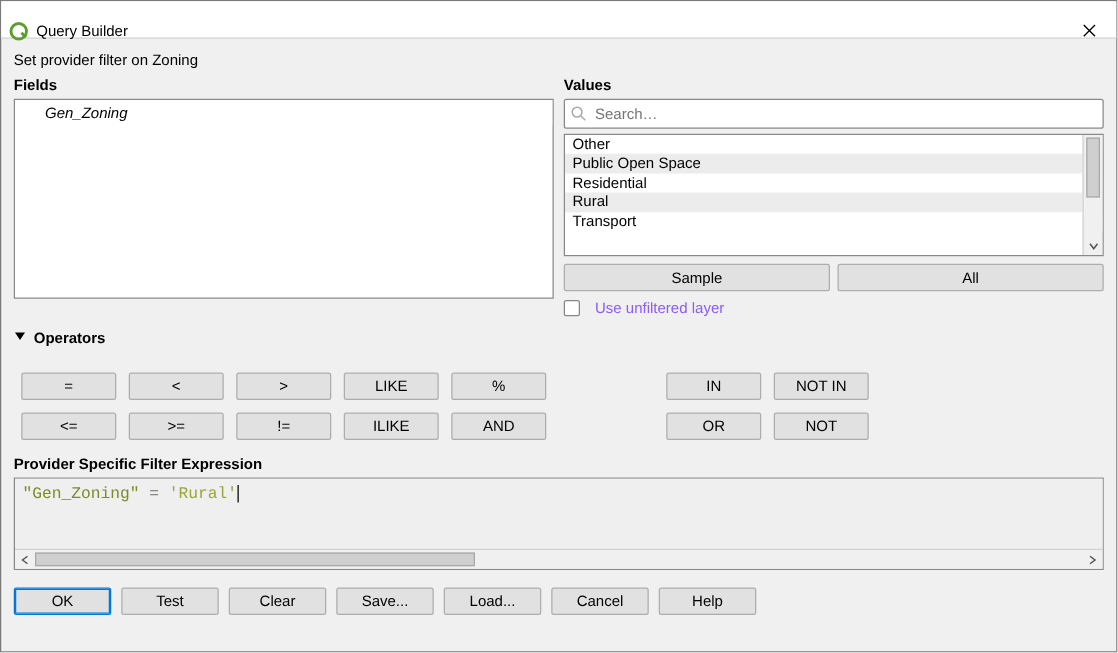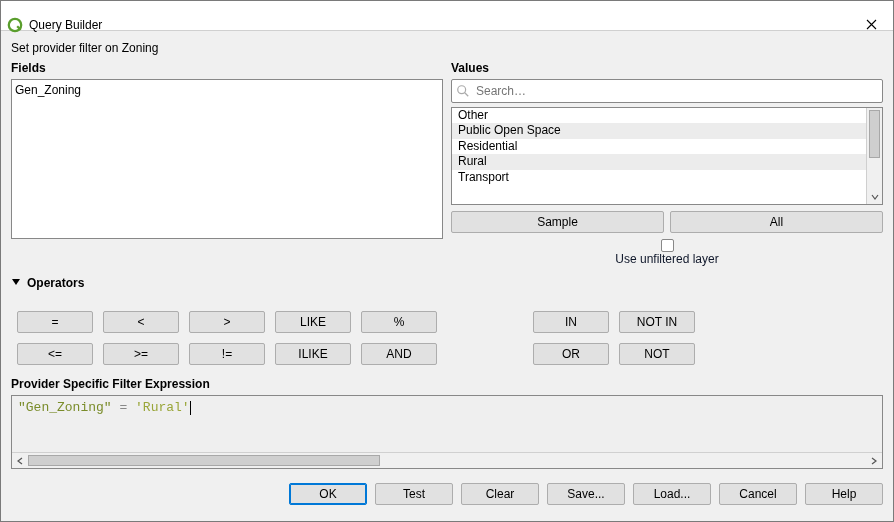--- a/index.html
+++ b/index.html
@@ -12,51 +12,51 @@
   .titlebar .close { width: 44px; height: 30px; display: flex; align-items: center; justify-content: center; }
   .body { flex: 1; padding: 8px 10px 10px 10px; display: flex; flex-direction: column; }
   .sub { margin: 2px 0 6px 0; }
   .top { display: flex; gap: 8px; }
   .group { display: flex; flex-direction: column; min-width: 0; }
   .fields-group { flex: 1 1 50%; }
   .values-group { flex: 1 1 50%; }
   .grp-label { font-weight: 600; margin-bottom: 4px; }
   .listbox { border: 1px solid #888; background: #fff; overflow: auto; }
   .fields-list { height: 160px; }
-  .fields-list .item { padding: 3px 3px; background: #fff; }
+  .fields-list .item { padding: 3px 24px; background: #fff; font-style: italic; }
   .searchwrap { border: 1px solid #888; background: #fff; height: 24px; display: flex; align-items: center; padding: 0 4px; margin-bottom: 4px; border-radius: 2px; }
   .searchwrap .sicon { width: 14px; height: 14px; opacity: .55; margin-right: 4px; }
   .searchwrap input { border: none; outline: none; flex: 1; font: inherit; background: transparent; }
   .values-list { height: 98px; position: relative; }
   .values-list .vitem { padding: 0 6px; line-height: 15.4px; height: 15.4px; white-space: nowrap; }
   .values-list .vitem:nth-child(odd){ background:#fff; }
   .values-list .vitem:nth-child(even){ background:#ececec; }
   .values-list .scrollbar { position: absolute; right: 0; top: 0; width: 16px; bottom: 0; background: #f0f0f0; border-left: 1px solid #cfcfcf; }
   .values-list .scrollbar .thumb { position:absolute; left:2px; right:2px; top:2px; height:48px; background:#cfcfcf; border:1px solid #a8a8a8; }
   .values-list .scrollbar .arrow { position:absolute; left:0; right:0; height:14px; display:flex; align-items:center; justify-content:center; }
   .values-list .scrollbar .arrow.down { bottom:0; }
   .val-btns { display: flex; gap: 6px; margin-top: 6px; }
   .btn { background:#e1e1e1; border:1px solid #adadad; border-radius:2px; height:22px; display:flex; align-items:center; justify-content:center; font: inherit; cursor: default; }
   .val-btns .btn { flex: 1; }
-  .chkrow { display:flex; align-items:center; gap:0; margin-top:6px; color:#0f172a;flex-direction:column; }
+  .chkrow { display:flex; align-items:center; gap:12px; margin-top:6px; color:#8b5cf6; }
   .chkrow .chk { width:13px; height:13px; border:1px solid #888; background:#fff; border-radius:2px; }
   .ops { margin-top: 10px; }
   .ops-head { display:flex; align-items:center; gap:6px; font-weight:600; margin-bottom:21px; }
   .ops-head .tri { display:inline-block; }
   .ops-grid { display:grid; grid-template-columns: repeat(8, 76px); gap: 10px 10px; margin-left: 6px; }
   .ops-grid .btn { width:76px; }
   .expr-label { font-weight:600; margin-top:12px; margin-bottom:4px; }
   .expr { border:1px solid #888; background:#fff; height:74px; display:flex; flex-direction:column; }
   .expr textarea { flex:1; border:none; outline:none; font-family: Consolas, "Courier New", monospace; font-size:13px; resize:none; padding:4px 6px; background:#efefef; color:#888; white-space:pre; }
   .hscroll { height:16px; border-top:1px solid #d0d0d0; background:#f0f0f0; position:relative; }
   .hscroll .ar { position:absolute; top:0; bottom:0; width:16px; display:flex; align-items:center; justify-content:center; color:#666; }
   .hscroll .ar.l { left:0; } .hscroll .ar.r { right:0; }
   .hscroll .track { position:absolute; left:16px; right:16px; top:2px; bottom:2px; }
   .hscroll .thumb { position:absolute; left:0; width:42%; top:0; bottom:0; background:#cfcfcf; border:1px solid #a8a8a8; }
-  .footer { display:flex; gap:8px; justify-content:flex-end; margin-top:14px; }
+  .footer { display:flex; gap:8px; margin-top:14px; }
   .footer .btn { width:78px; height:22px; }
   .footer .btn.primary { border:1px solid #0078d7; box-shadow: inset 0 0 0 1px #0078d7; }
   
   .expr-wrap { position: relative; flex:1; }
   .expr-overlay { position:absolute; inset:0; padding:4px 6px; font-family: Consolas, "Courier New", monospace; font-size:13px; pointer-events:none; white-space:pre; background:#efefef; }
   .tk-col { color:#7a8c2a; } 
   .tk-op  { color:#888; }
   .tk-str { color:#9aa63a; }
   .caret { border-right:1px solid #000; display:inline-block; height:14px; vertical-align:middle; }
 </style>

